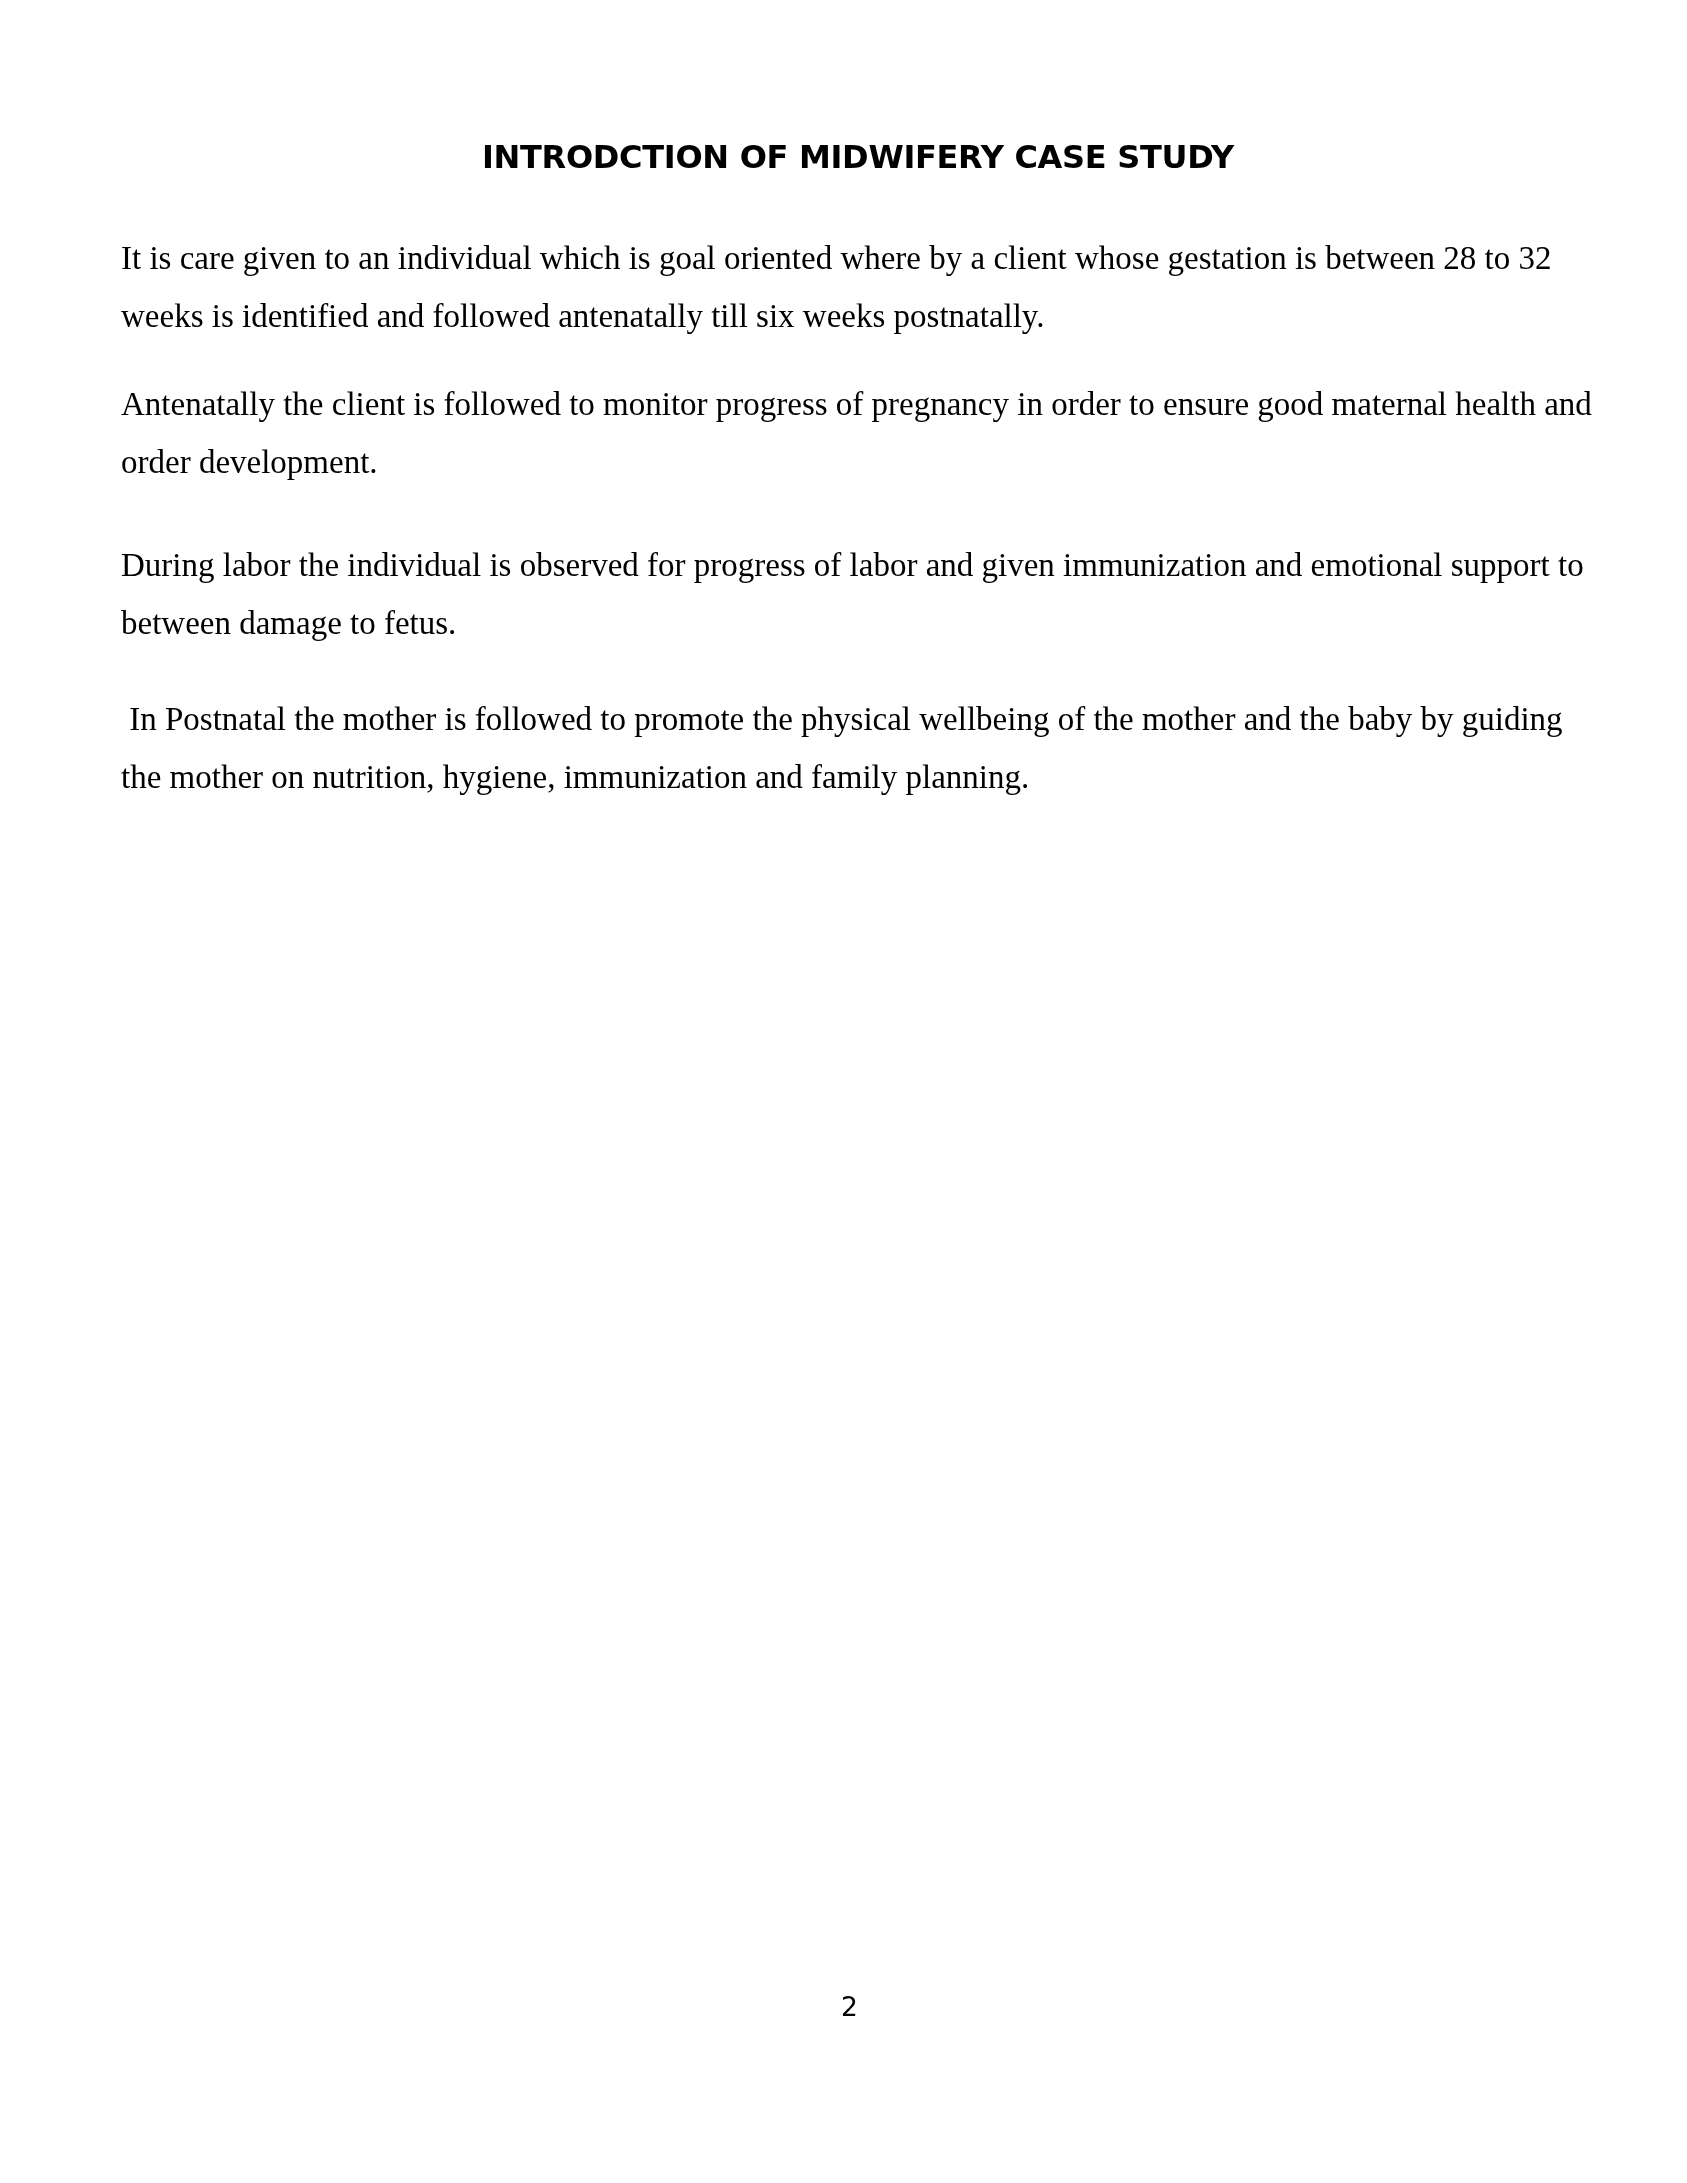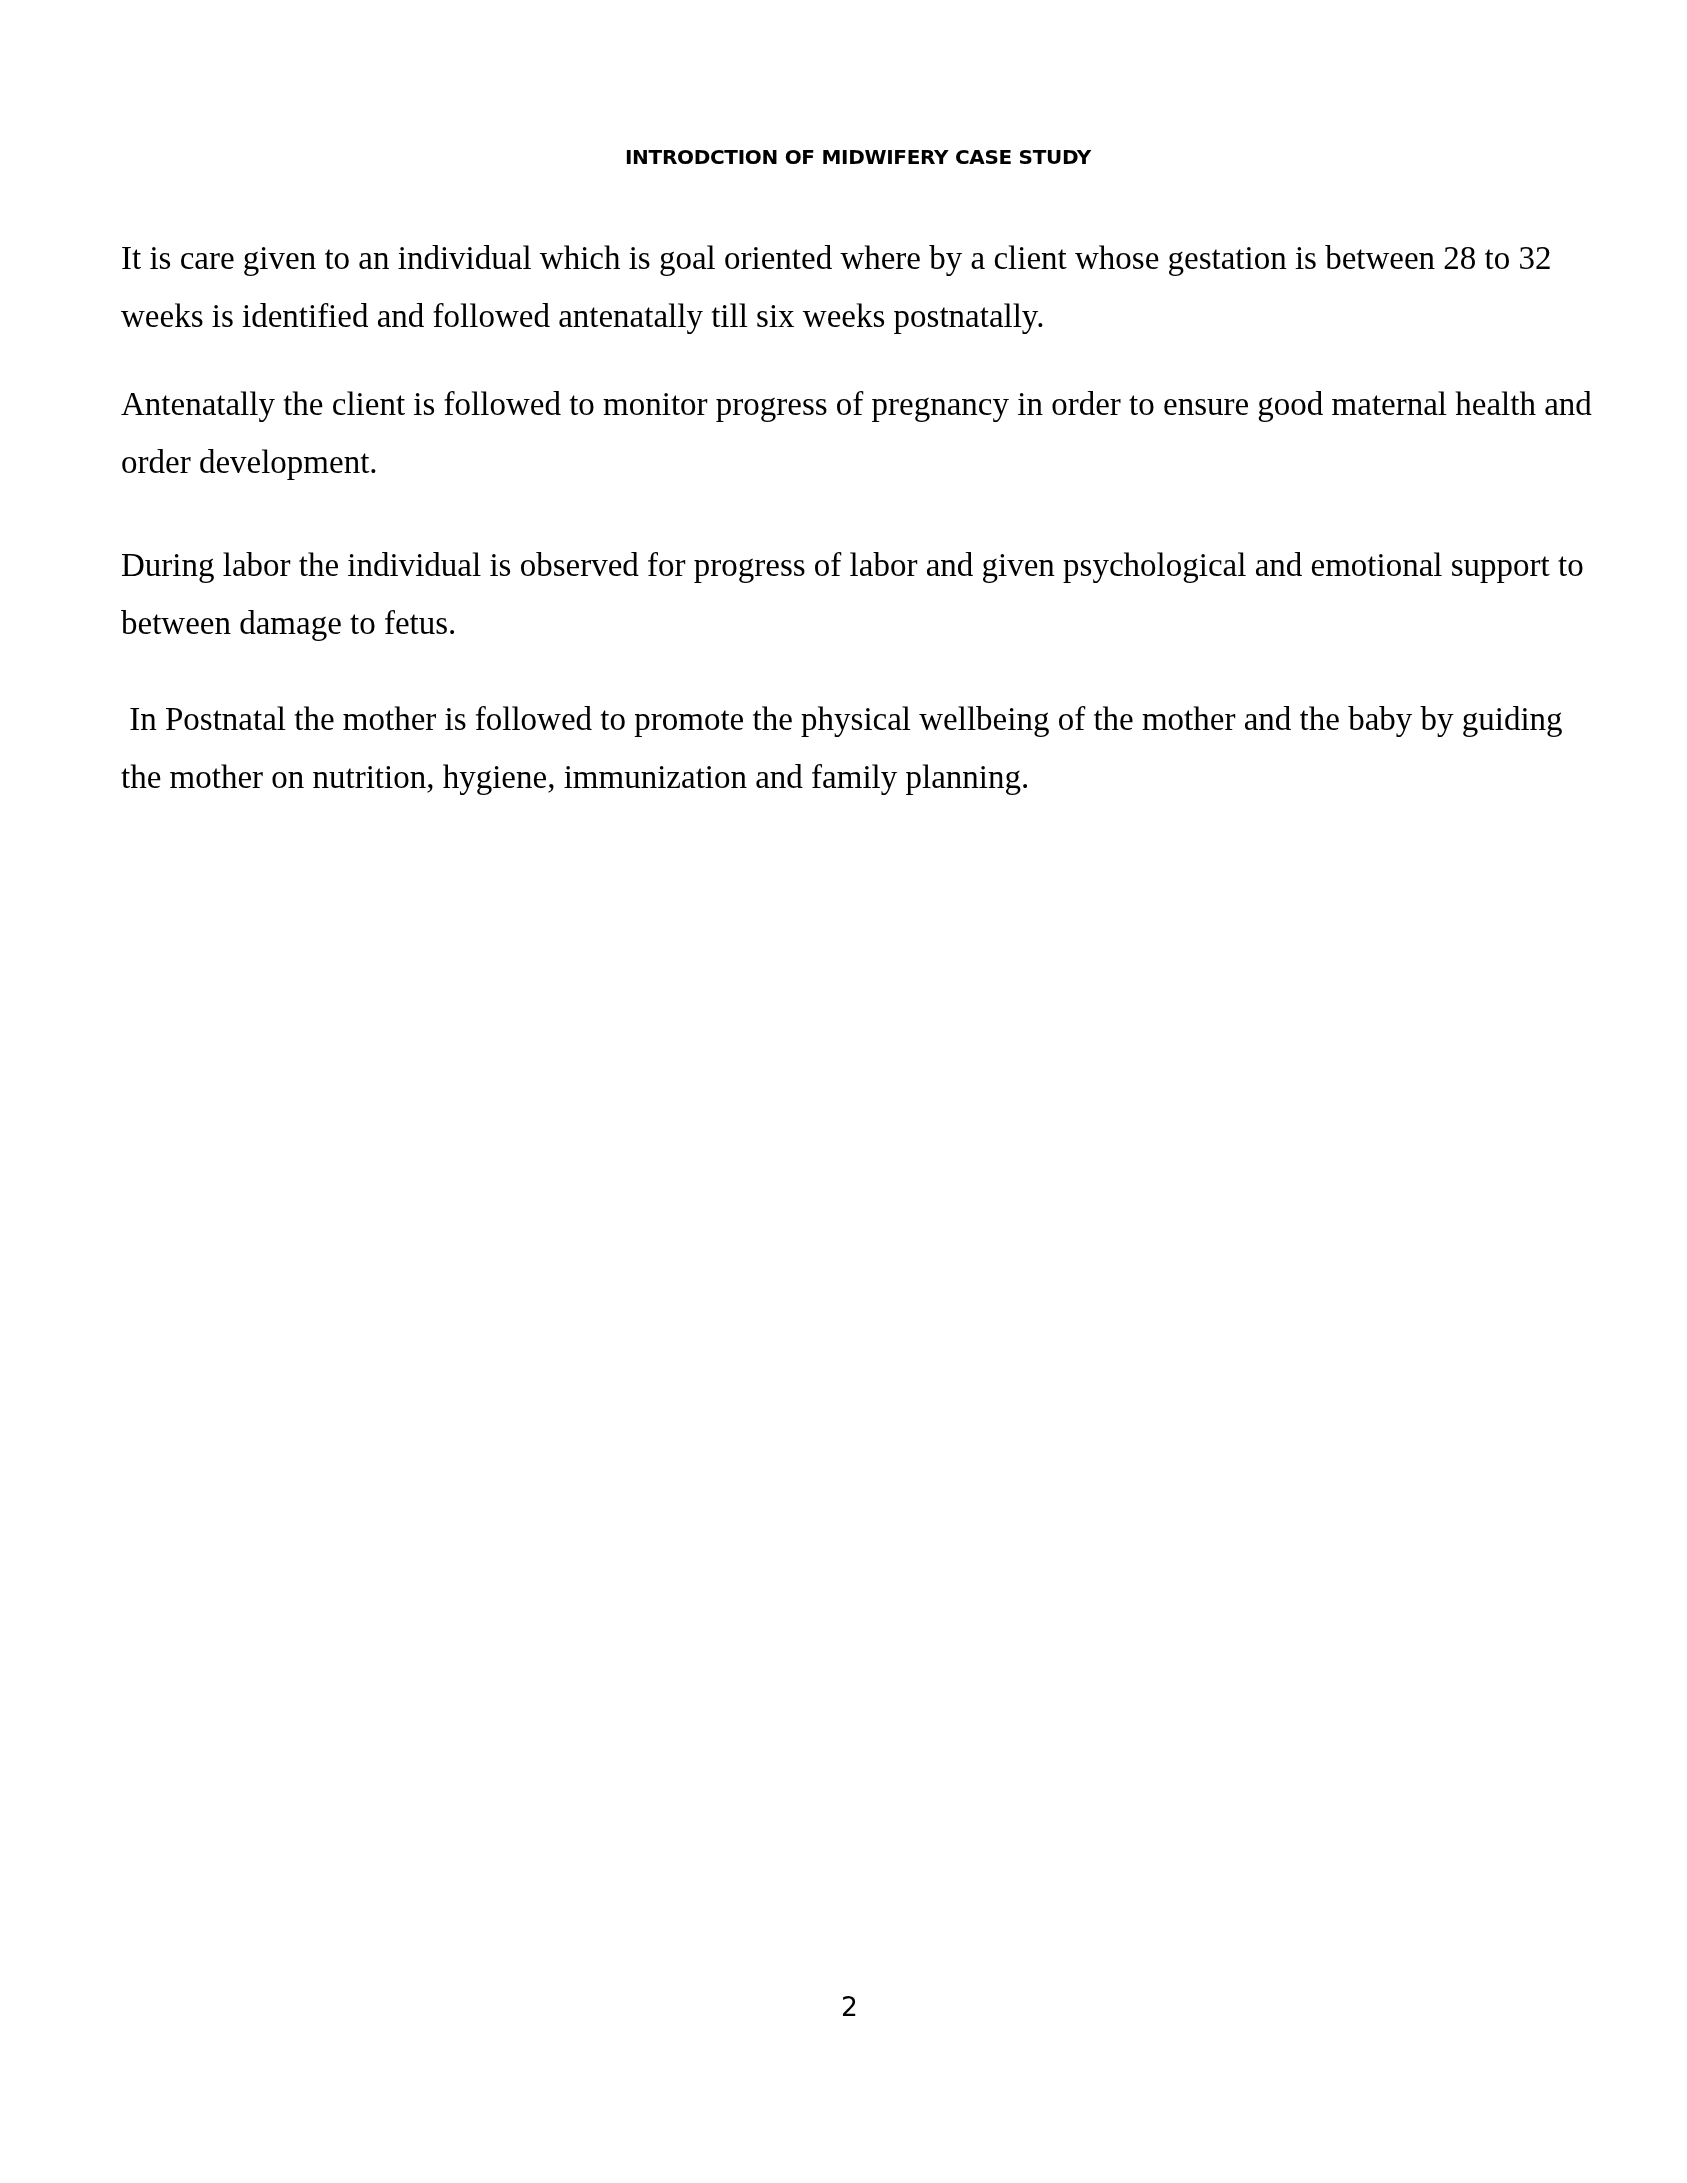--- a/index.html
+++ b/index.html
@@ -23,21 +23,21 @@
       background: #ffffff;
     }
     .title {
       position: absolute;
       left: 0;
       width: 1687px;
       top: 139px;
       text-align: center;
       font-family: "DejaVu Sans", "Liberation Sans", sans-serif;
       font-weight: bold;
-      font-size: 20px;
+      font-size: 32px;
       line-height: 37px;
       letter-spacing: -0.3px;
       padding-left: 29px;
       box-sizing: border-box;
       white-space: nowrap;
     }
     .body-text {
       position: absolute;
       left: 118px;
       top: 0;
@@ -83,21 +83,21 @@
       <span class="line">It is care given to an individual which is goal oriented where by a client whose gestation is between 28 to 32</span>
       <span class="line">weeks is identified and followed antenatally till six weeks postnatally.</span>
     </p>
 
     <p class="para" style="top: 372px;">
       <span class="line">Antenatally the client is followed to monitor progress of pregnancy in order to ensure good maternal health and</span>
       <span class="line">order development.</span>
     </p>
 
     <p class="para" style="top: 533px;">
-      <span class="line">During labor the individual is observed for progress of labor and given psychological and emotional support to</span>
+      <span class="line">During labor the individual is observed for progress of labor and given immunization and emotional support to</span>
       <span class="line">between damage to fetus.</span>
     </p>
 
     <p class="para" style="top: 687px;">
       <span class="line">&nbsp;In Postnatal the mother is followed to promote the physical wellbeing of the mother and the baby by guiding</span>
       <span class="line">the mother on nutrition, hygiene, immunization and family planning.</span>
     </p>
 
   </div>
 

